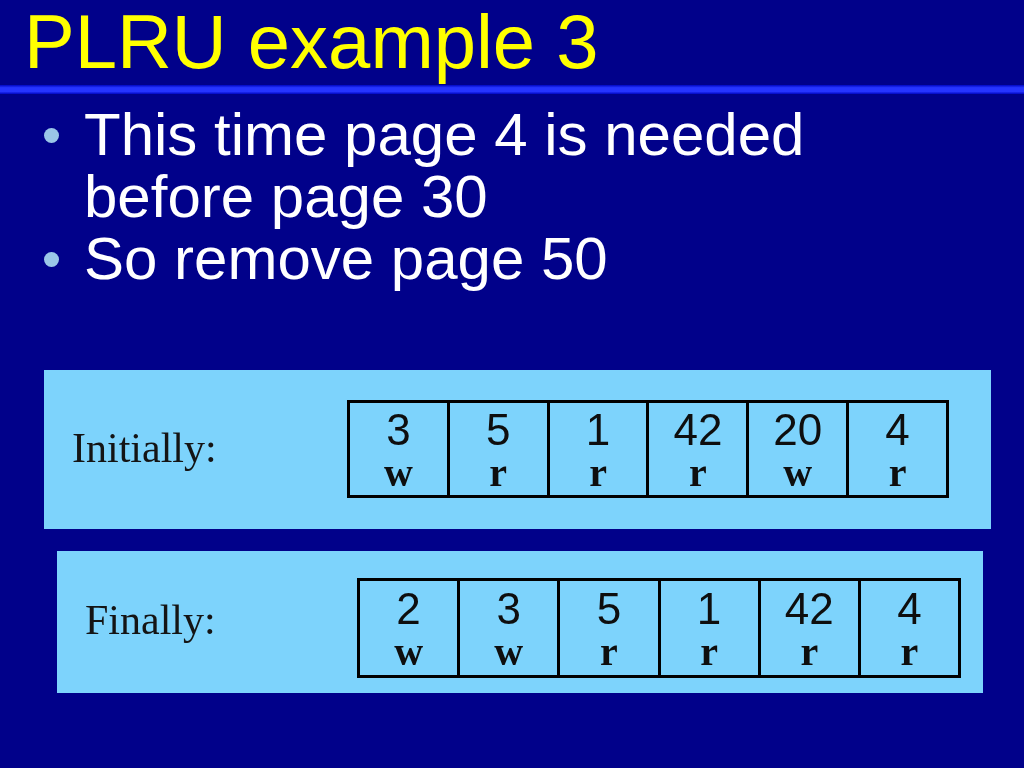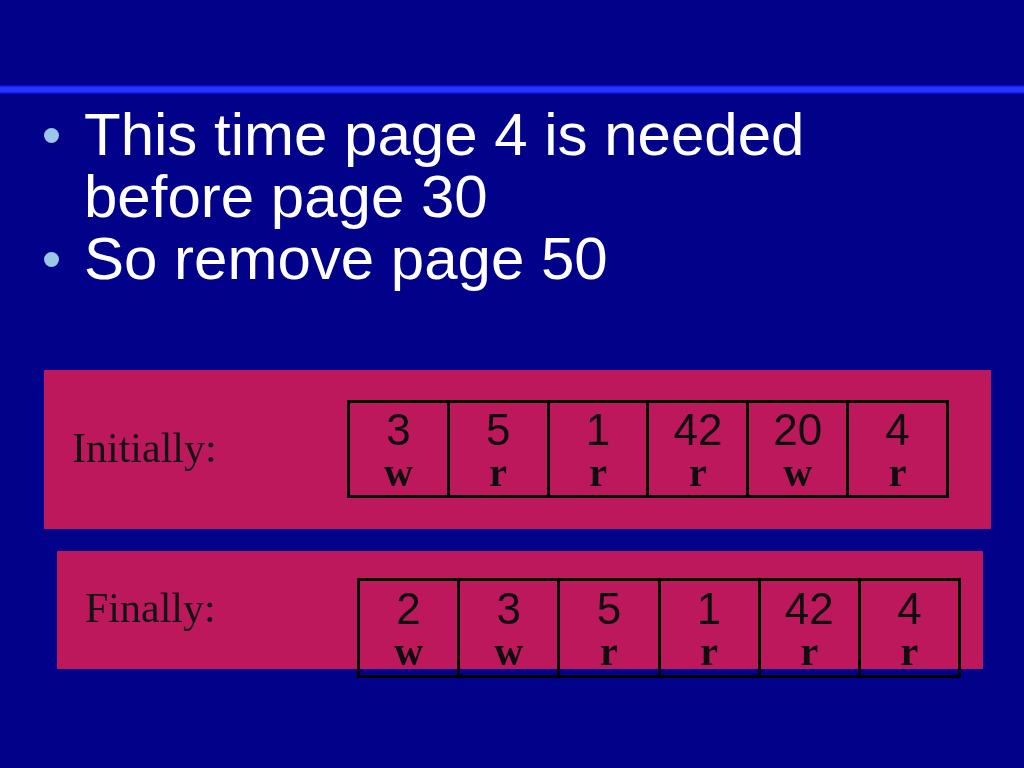--- a/index.html
+++ b/index.html
@@ -51,24 +51,24 @@
   }
   .btext {
     margin-left: 25px;
     width: 770px;
     font-size: 60px;
     line-height: 62px;
     color: #FFFFFF;
   }
   .panel {
     position: absolute;
-    background: #be185d;
+    background: #7dd3fc;
   }
   .panel-1 { left: 44px; top: 370px; width: 947px; height: 159px; }
-  .panel-2 { left: 57px; top: 551px; width: 926px; height: 118px; }
+  .panel-2 { left: 57px; top: 551px; width: 926px; height: 142px; }
   .plabel {
     position: absolute;
     left: 28px;
     top: 50%;
     transform: translateY(-54%);
     font-family: "Liberation Serif", serif;
     font-size: 42px;
     color: #141414;
     white-space: nowrap;
   }
@@ -102,20 +102,21 @@
     font-size: 40px;
     line-height: 40px;
     color: #0E0E0E;
   }
 </style>
 </head>
 <body>
 
 <div class="slide">
 
+  <h1 class="title">PLRU example 3</h1>
 
   <div class="rule"></div>
 
   <div class="bullets">
     <div class="bullet">
       <span class="dot"></span>
       <span class="btext">This time page 4 is needed before page 30</span>
     </div>
     <div class="bullet">
       <span class="dot"></span>

